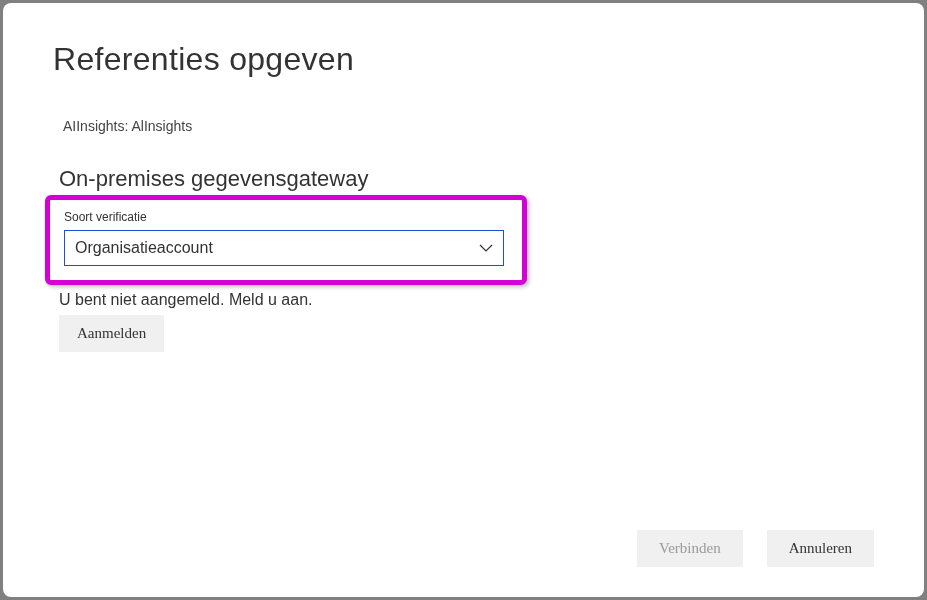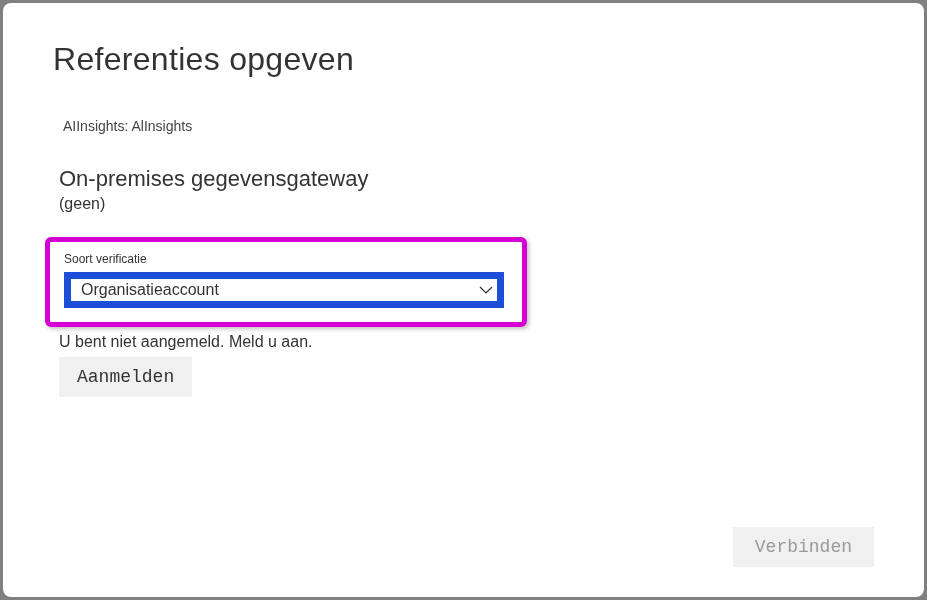--- a/index.html
+++ b/index.html
@@ -70,21 +70,21 @@
       color: #333333;
       font-weight: 400;
       margin-bottom: 6px;
     }
     .select-wrap {
       position: relative;
       width: 100%;
     }
     .select {
       width: 100%;
-      border: 7px solid #1d4ed8;
+      border: 1px solid #1d4ed8;
       background: #ffffff;
       height: 36px;
       padding: 0 36px 0 10px;
       font-size: 16px;
       color: #333333;
       display: flex;
       align-items: center;
       cursor: pointer;
     }
     .chevron {
@@ -101,22 +101,22 @@
     }
     .signin-text {
       font-size: 16px;
       color: #333333;
       margin-left: 6px;
       margin-bottom: 6px;
     }
     .btn {
       border: none;
       background: #f0f0f0;
-      font-family: Liberation Mono, monospace;
-      font-size: 18px;
+      font-family: Liberation Serif, serif;
+      font-size: 15px;
       color: #333333;
       cursor: pointer;
       padding: 10px 18px;
     }
     .btn-signin {
       margin-left: 6px;
     }
     .footer {
       display: flex;
       justify-content: flex-end;
@@ -134,21 +134,20 @@
 </head>
 <body>
 
 <div class="dialog">
   <h1 class="dialog-title">Referenties opgeven</h1>
 
   <div class="content">
     <div class="source-label">AIInsights: AlInsights</div>
 
     <div class="gateway-label">On-premises gegevensgateway</div>
-    <div class="gateway-value">(geen)</div>
 
     <div class="highlight-box">
       <div class="field-label">Soort verificatie</div>
       <div class="select-wrap">
         <div class="select">
           <span>Organisatieaccount</span>
         </div>
         <span class="chevron">
           <svg viewBox="0 0 16 16">
               <path d="M2 5 L8 11 L14 5" fill="none" stroke="#333" stroke-width="1.2"></path>
@@ -156,14 +155,15 @@
         </span>
       </div>
     </div>
 
     <div class="signin-text">U bent niet aangemeld. Meld u aan.</div>
     <button class="btn btn-signin">Aanmelden</button>
   </div>
 
   <div class="footer">
     <button class="btn btn-connect">Verbinden</button>
+    <button class="btn btn-cancel">Annuleren</button>
   </div>
 </div>
 
 </body></html>

